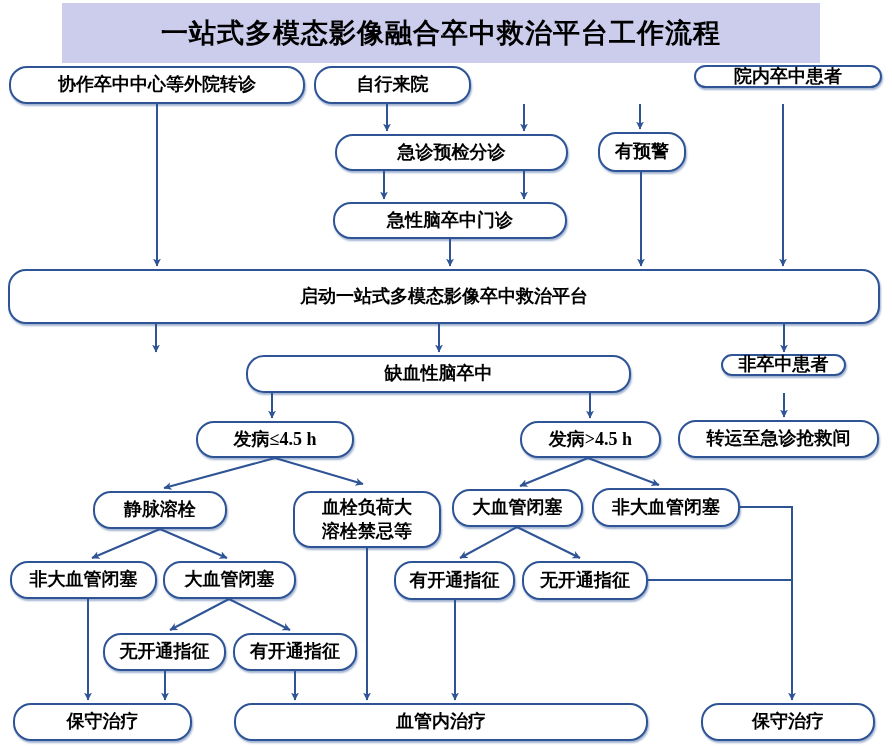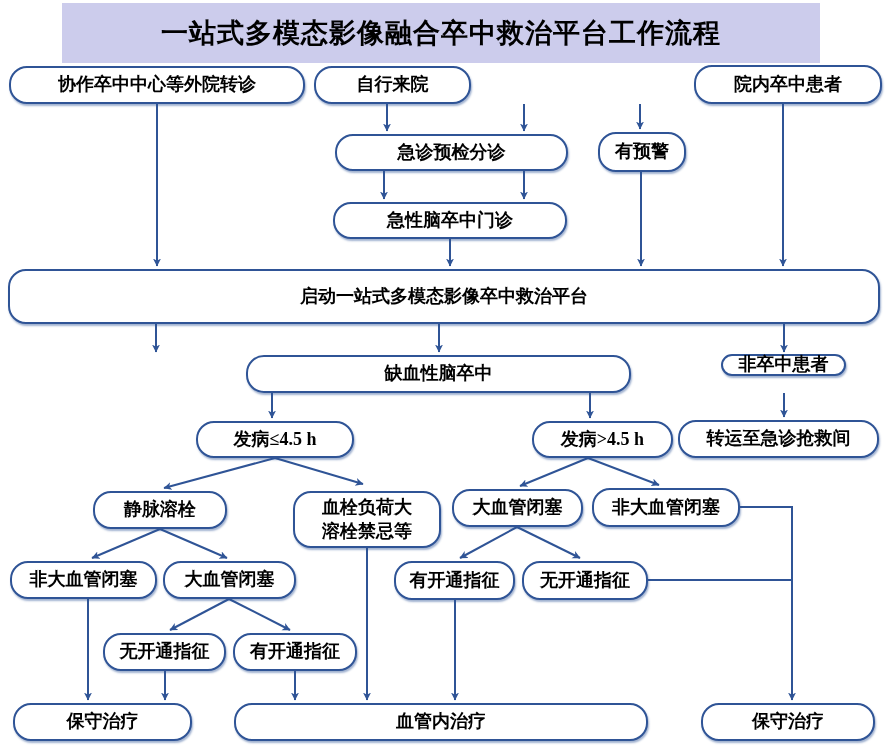--- a/index.html
+++ b/index.html
@@ -67,34 +67,34 @@
       <polyline points="367,544 367,700" fill="none" stroke="#2F5496" stroke-width="2" marker-end="url(#arrowhead)"></polyline>
       <polyline points="455,600 455,700" fill="none" stroke="#2F5496" stroke-width="2" marker-end="url(#arrowhead)"></polyline>
       <polyline points="740,507 792,507 792,700" fill="none" stroke="#2F5496" stroke-width="2" marker-end="url(#arrowhead)"></polyline>
       <polyline points="648,580 791,580" fill="none" stroke="#2F5496" stroke-width="2"></polyline>
     </svg>
 
   <div class="title-bar" style="left:62px;top:3px;width:758px;height:60px">一站式多模态影像融合卒中救治平台工作流程</div>
 
   <div class="node" style="left:9px;top:66px;width:296px;height:38px">协作卒中中心等外院转诊</div>
   <div class="node" style="left:314px;top:66px;width:157px;height:38px">自行来院</div>
-  <div class="node" style="left:694px;top:65px;width:188px;height:39px">院内卒中患者</div>
+  <div class="node" style="left:694px;top:65px;width:188px;height:23px">院内卒中患者</div>
 
   <div class="node" style="left:335px;top:134px;width:233px;height:37px">急诊预检分诊</div>
   <div class="node" style="left:598px;top:132px;width:88px;height:40px">有预警</div>
 
   <div class="node" style="left:333px;top:202px;width:234px;height:37px">急性脑卒中门诊</div>
 
   <div class="node wide" style="left:8px;top:269px;width:872px;height:55px">启动一站式多模态影像卒中救治平台</div>
 
   <div class="node" style="left:246px;top:355px;width:385px;height:38px">缺血性脑卒中</div>
   <div class="node" style="left:721px;top:354px;width:125px;height:22px">非卒中患者</div>
 
   <div class="node" style="left:196px;top:421px;width:158px;height:37px">发病≤4.5 h</div>
-  <div class="node" style="left:532px;top:421px;width:141px;height:37px">发病&gt;4.5 h</div>
+  <div class="node" style="left:520px;top:421px;width:141px;height:37px">发病&gt;4.5 h</div>
   <div class="node" style="left:93px;top:491px;width:134px;height:38px">静脉溶栓</div>
 
   <div class="node" style="left:678px;top:420px;width:201px;height:38px">转运至急诊抢救间</div>
   <div class="node" style="left:293px;top:491px;width:148px;height:57px">
     <span>血栓负荷大</span>
     <span>溶栓禁忌等</span>
   </div>
   <div class="node" style="left:452px;top:489px;width:131px;height:38px">大血管闭塞</div>
   <div class="node" style="left:592px;top:488px;width:148px;height:39px">非大血管闭塞</div>
 

